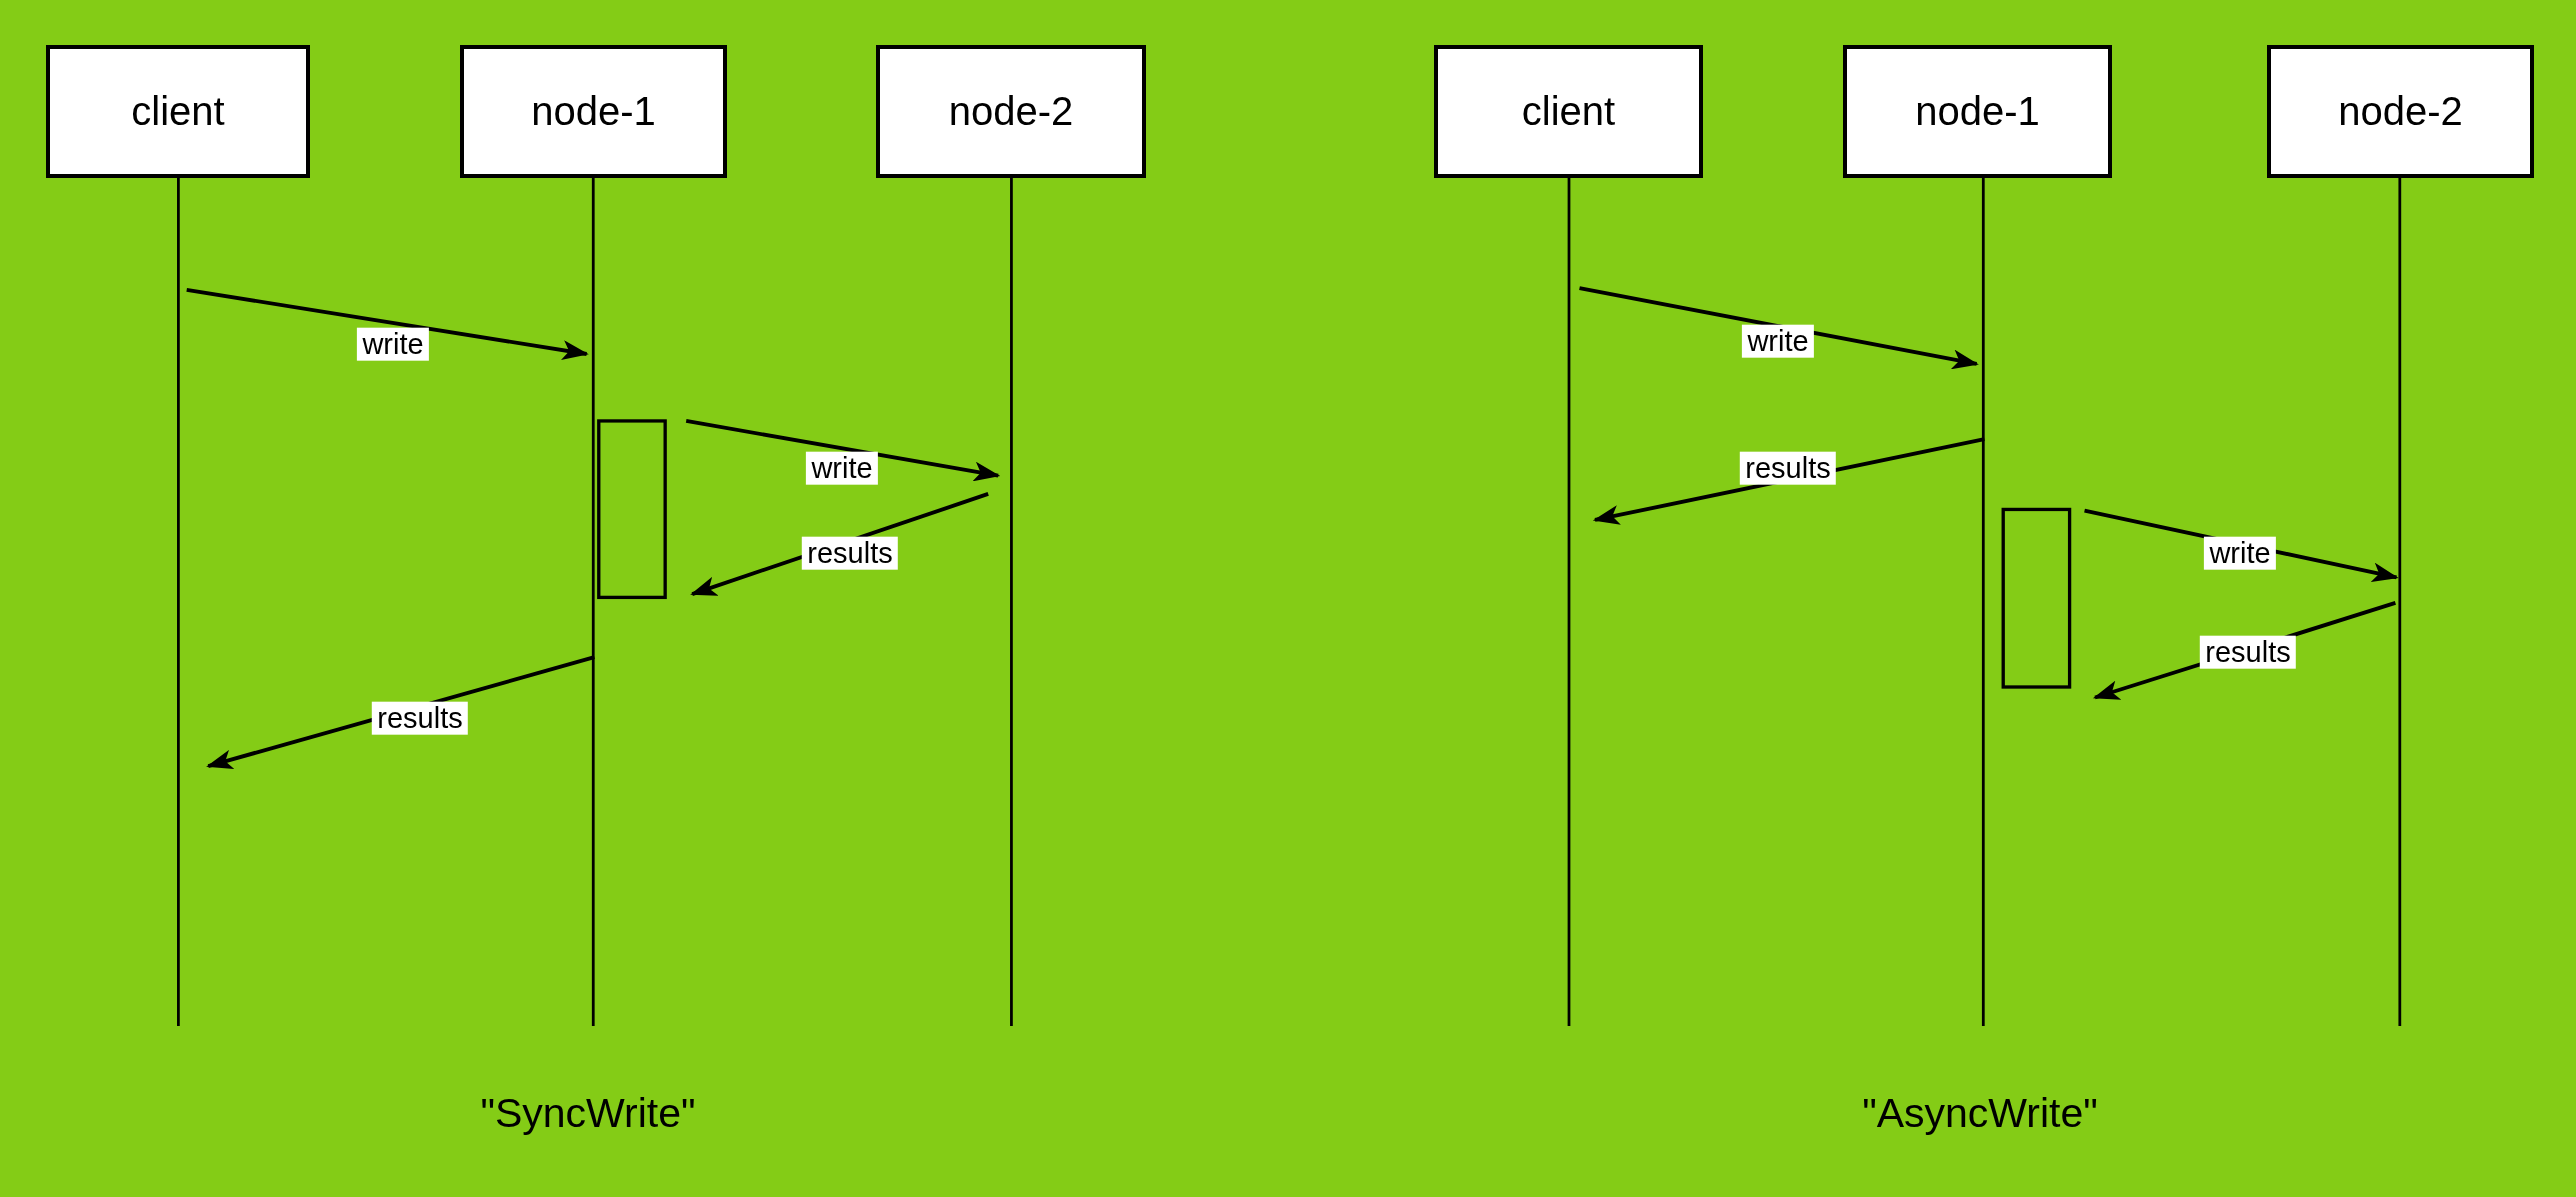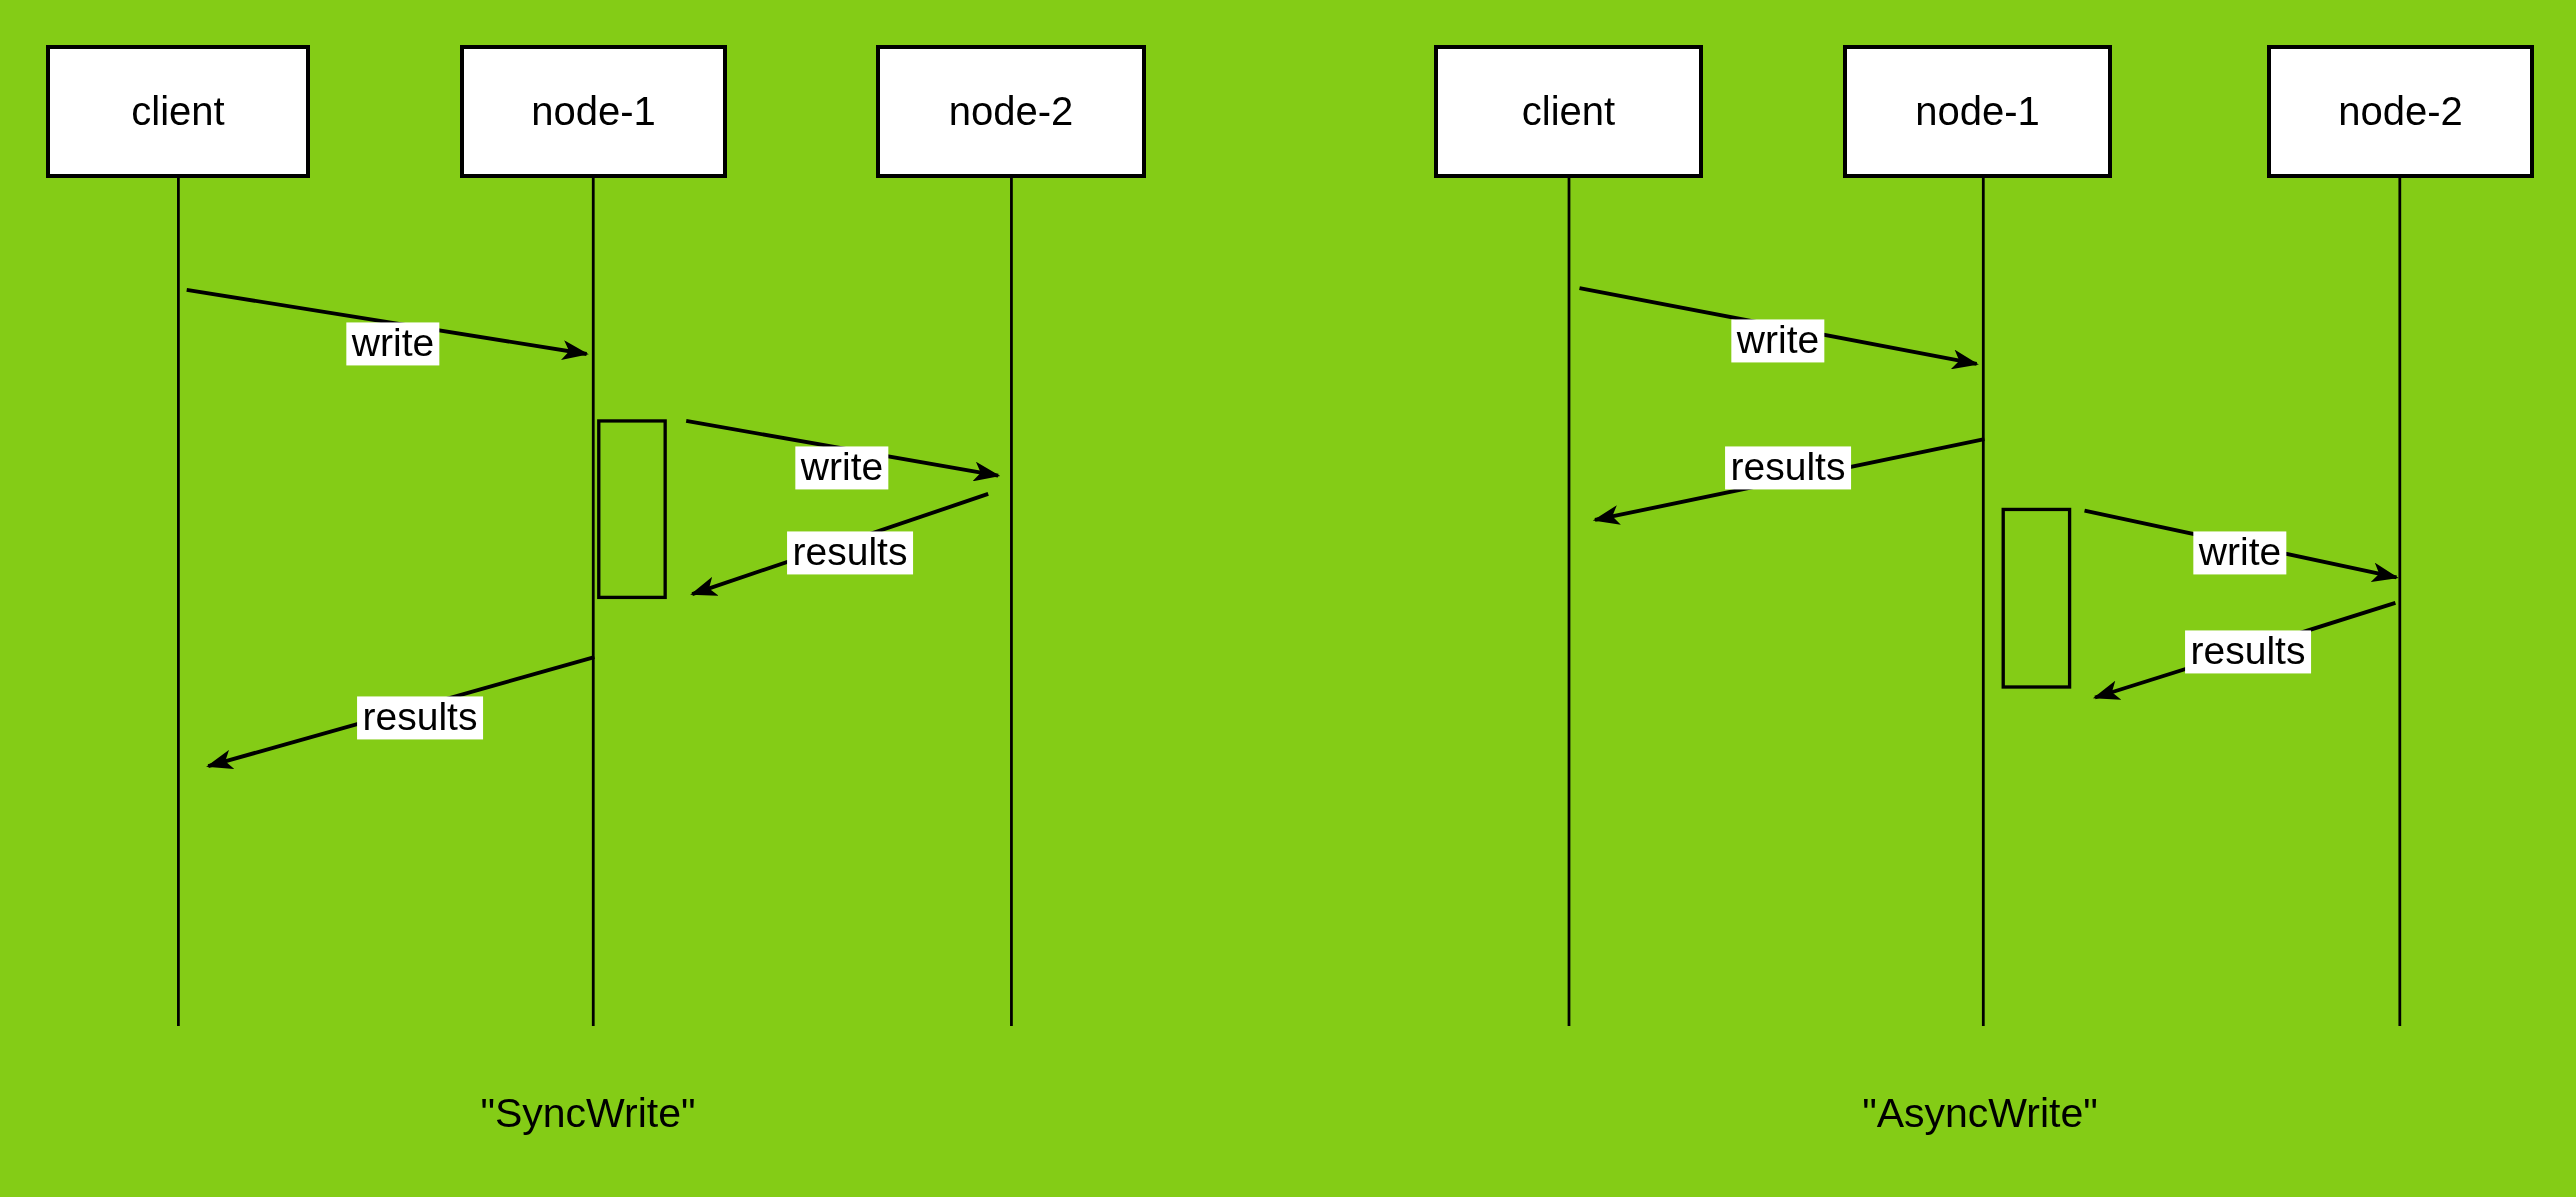--- a/index.html
+++ b/index.html
@@ -36,21 +36,21 @@
     align-items: center;
     justify-content: center;
     font-size: 40px;
     color: #000000;
   }
   .msg-label {
     position: absolute;
     transform: translate(-50%, -50%);
     background: #ffffff;
     padding: 1.1px 5.5px;
-    font-size: 39px;
+    font-size: 29px;
     line-height: 1.05;
     color: #000000;
     white-space: nowrap;
   }
   .caption {
     position: absolute;
     transform: translate(-50%, -50%);
     font-size: 41px;
     color: #000000;
     white-space: nowrap;

